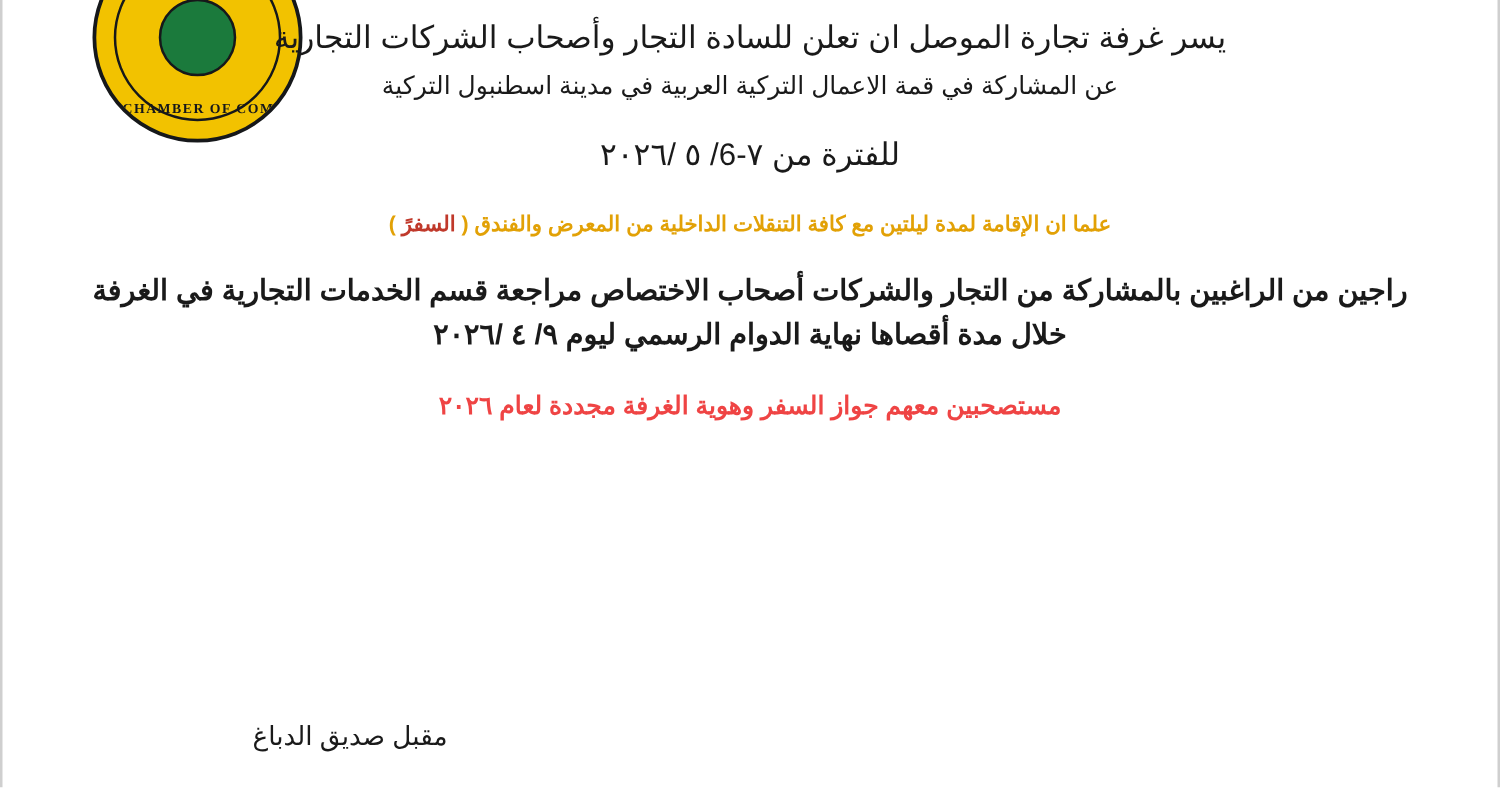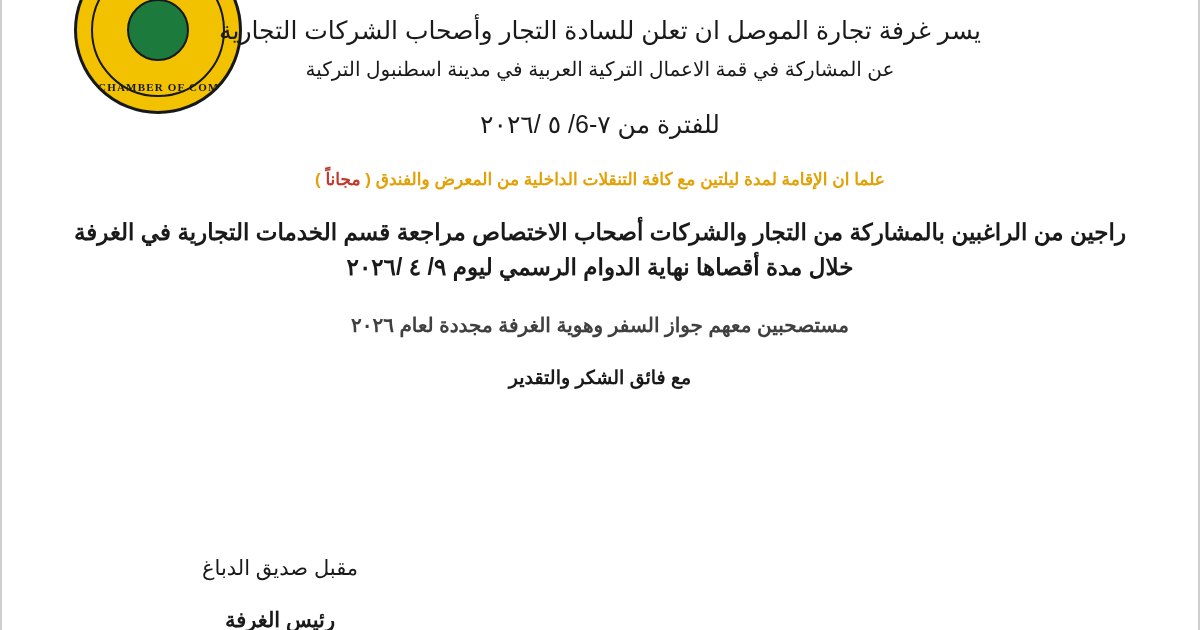--- a/index.html
+++ b/index.html
@@ -126,21 +126,21 @@
     font-weight: bold;
     color: #1a1a1a;
     margin: 16px 0 24px 0;
     line-height: 1.55;
     padding: 0 34px;
   }
 
   .note-docs {
     font-size: 20px;
     font-weight: bold;
-    color: #404040;
+    color: #ef4444;
     margin: 0 0 26px 0;
     line-height: 1.5;
   }
 
   .thanks {
     font-size: 19px;
     font-weight: bold;
     color: #1a1a1a;
     margin: 0;
   }
@@ -183,27 +183,25 @@
     </div>
     <div class="seal-text">UL CHAMBER OF COMMERC</div>
   </div>
 
   <div class="content">
 
     <p class="line l1">يسر غرفة تجارة الموصل ان تعلن للسادة التجار وأصحاب الشركات التجارية</p>
     <p class="line l2">عن المشاركة في قمة الاعمال التركية العربية في مدينة اسطنبول التركية</p>
     <p class="line l3">للفترة من ٧-6/ ٥ /٢٠٢٦</p>
 
-    <p class="note-free"><span>علما ان الإقامة لمدة ليلتين مع كافة التنقلات الداخلية من المعرض والفندق ( </span><span class="hl">مجاناً</span><span> )</span></p>
+    <p class="note-free"><span>علما ان الإقامة لمدة ليلتين مع كافة التنقلات الداخلية من المعرض والفندق ( </span><span class="hl">السفرً</span><span> )</span></p>
 
     <p class="para">راجين من الراغبين بالمشاركة من التجار والشركات أصحاب الاختصاص مراجعة قسم الخدمات التجارية في الغرفة خلال مدة أقصاها نهاية الدوام الرسمي ليوم ٩/ ٤ /٢٠٢٦</p>
 
     <p class="note-docs">مستصحبين معهم جواز السفر وهوية الغرفة مجددة لعام ٢٠٢٦</p>
 
-    <p class="thanks">مع فائق الشكر والتقدير</p>
   </div>
 
   <div class="signature">
     <p class="sig-name">مقبل صديق الدباغ</p>
-    <p class="sig-title">رئيس الغرفة</p>
   </div>
 
 </div>
 
 </body></html>

